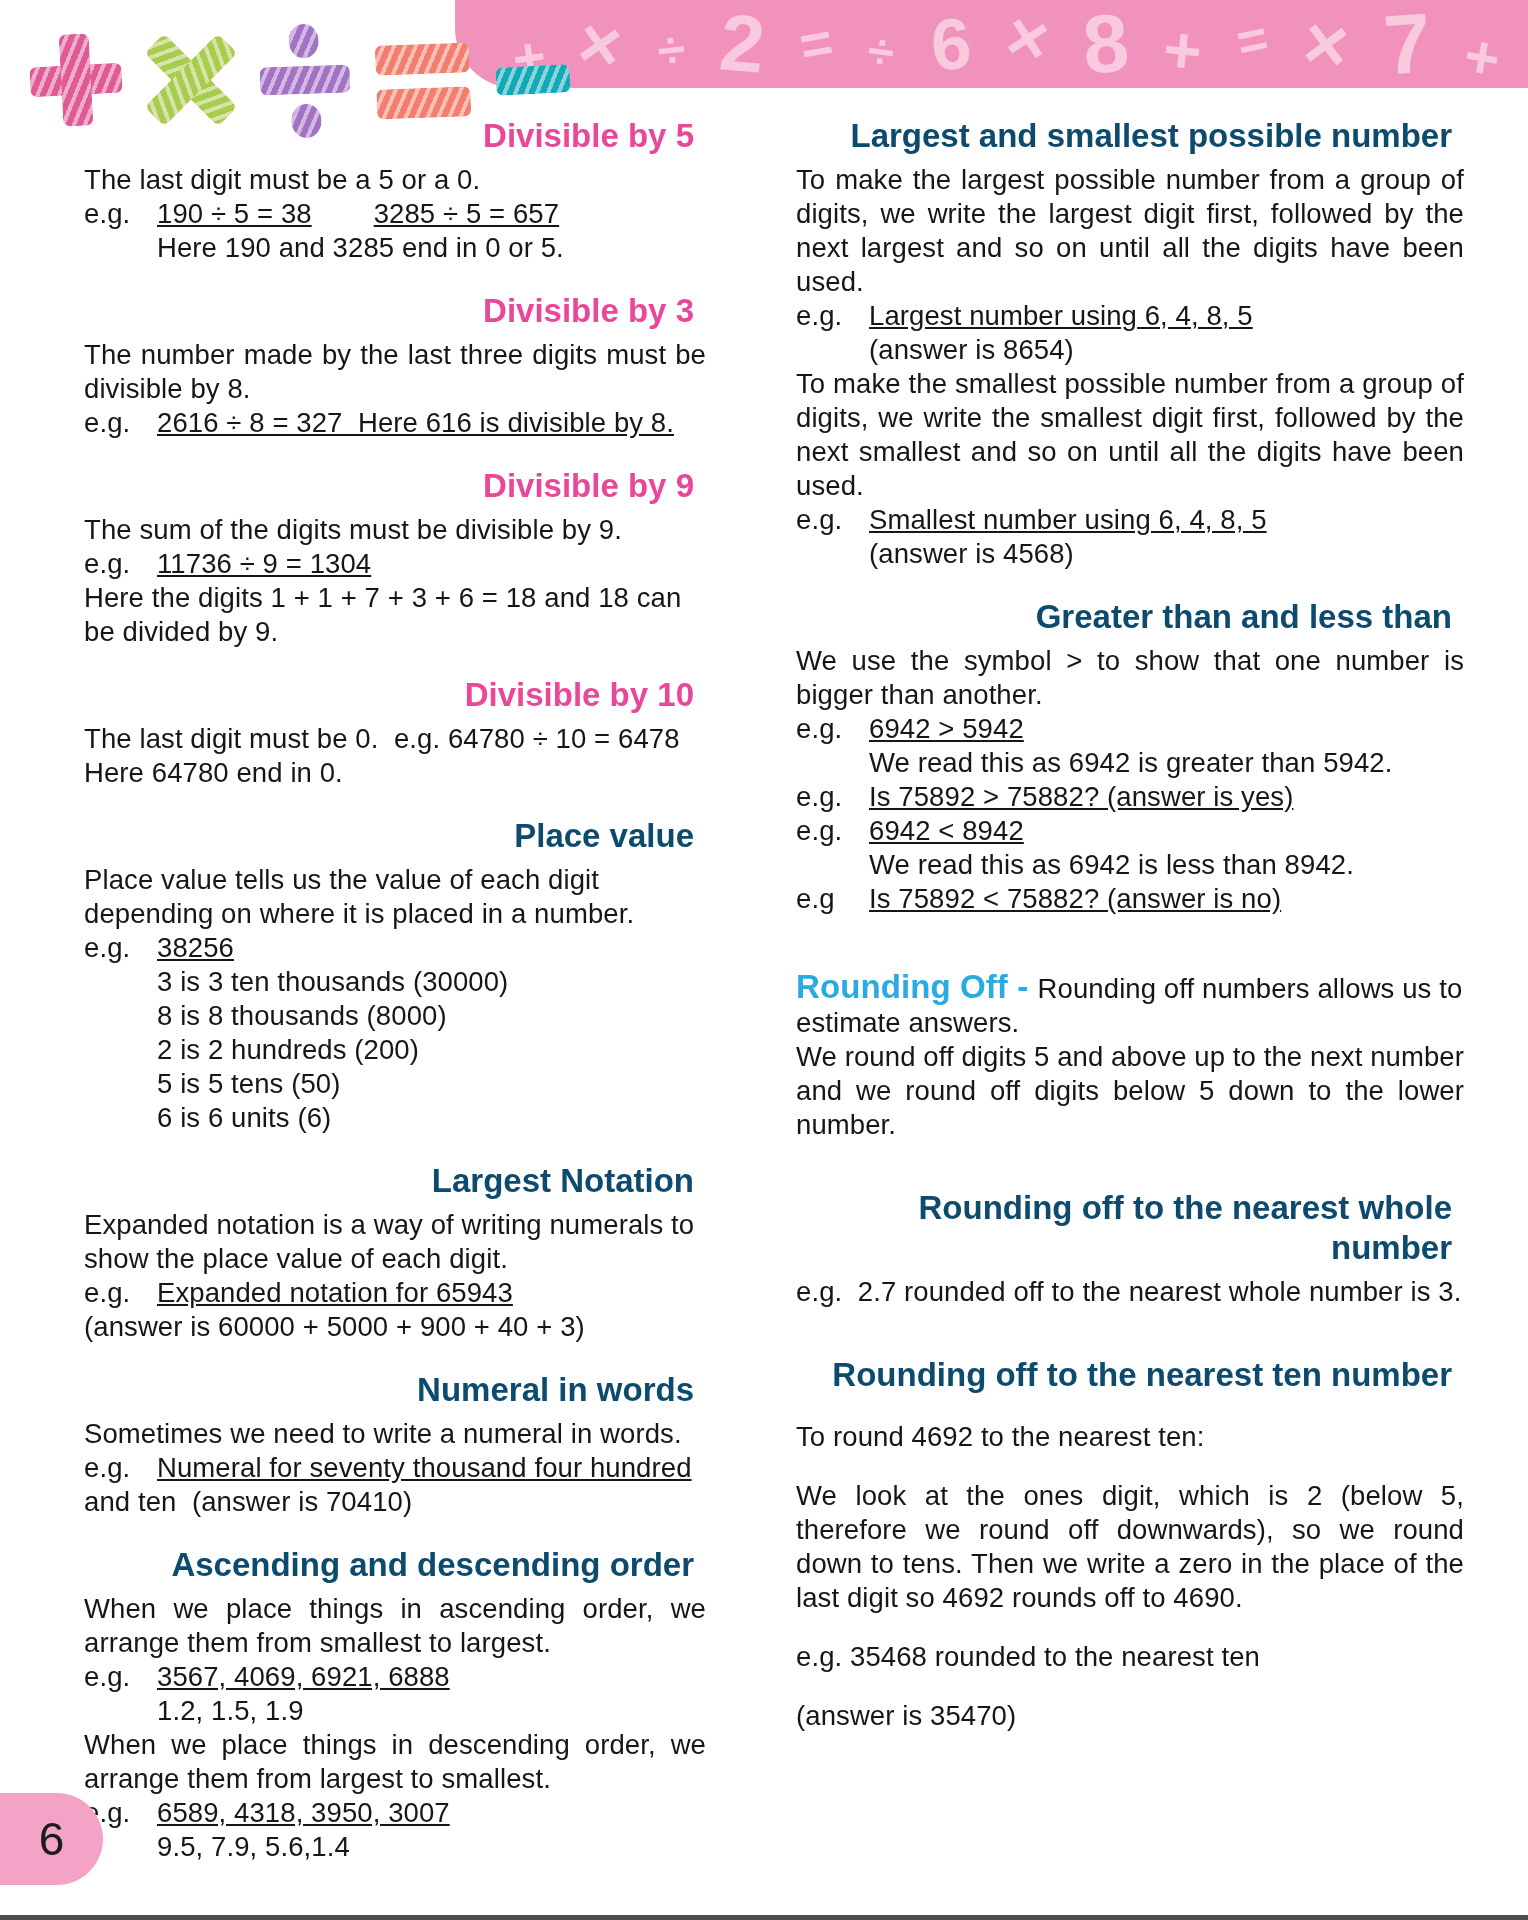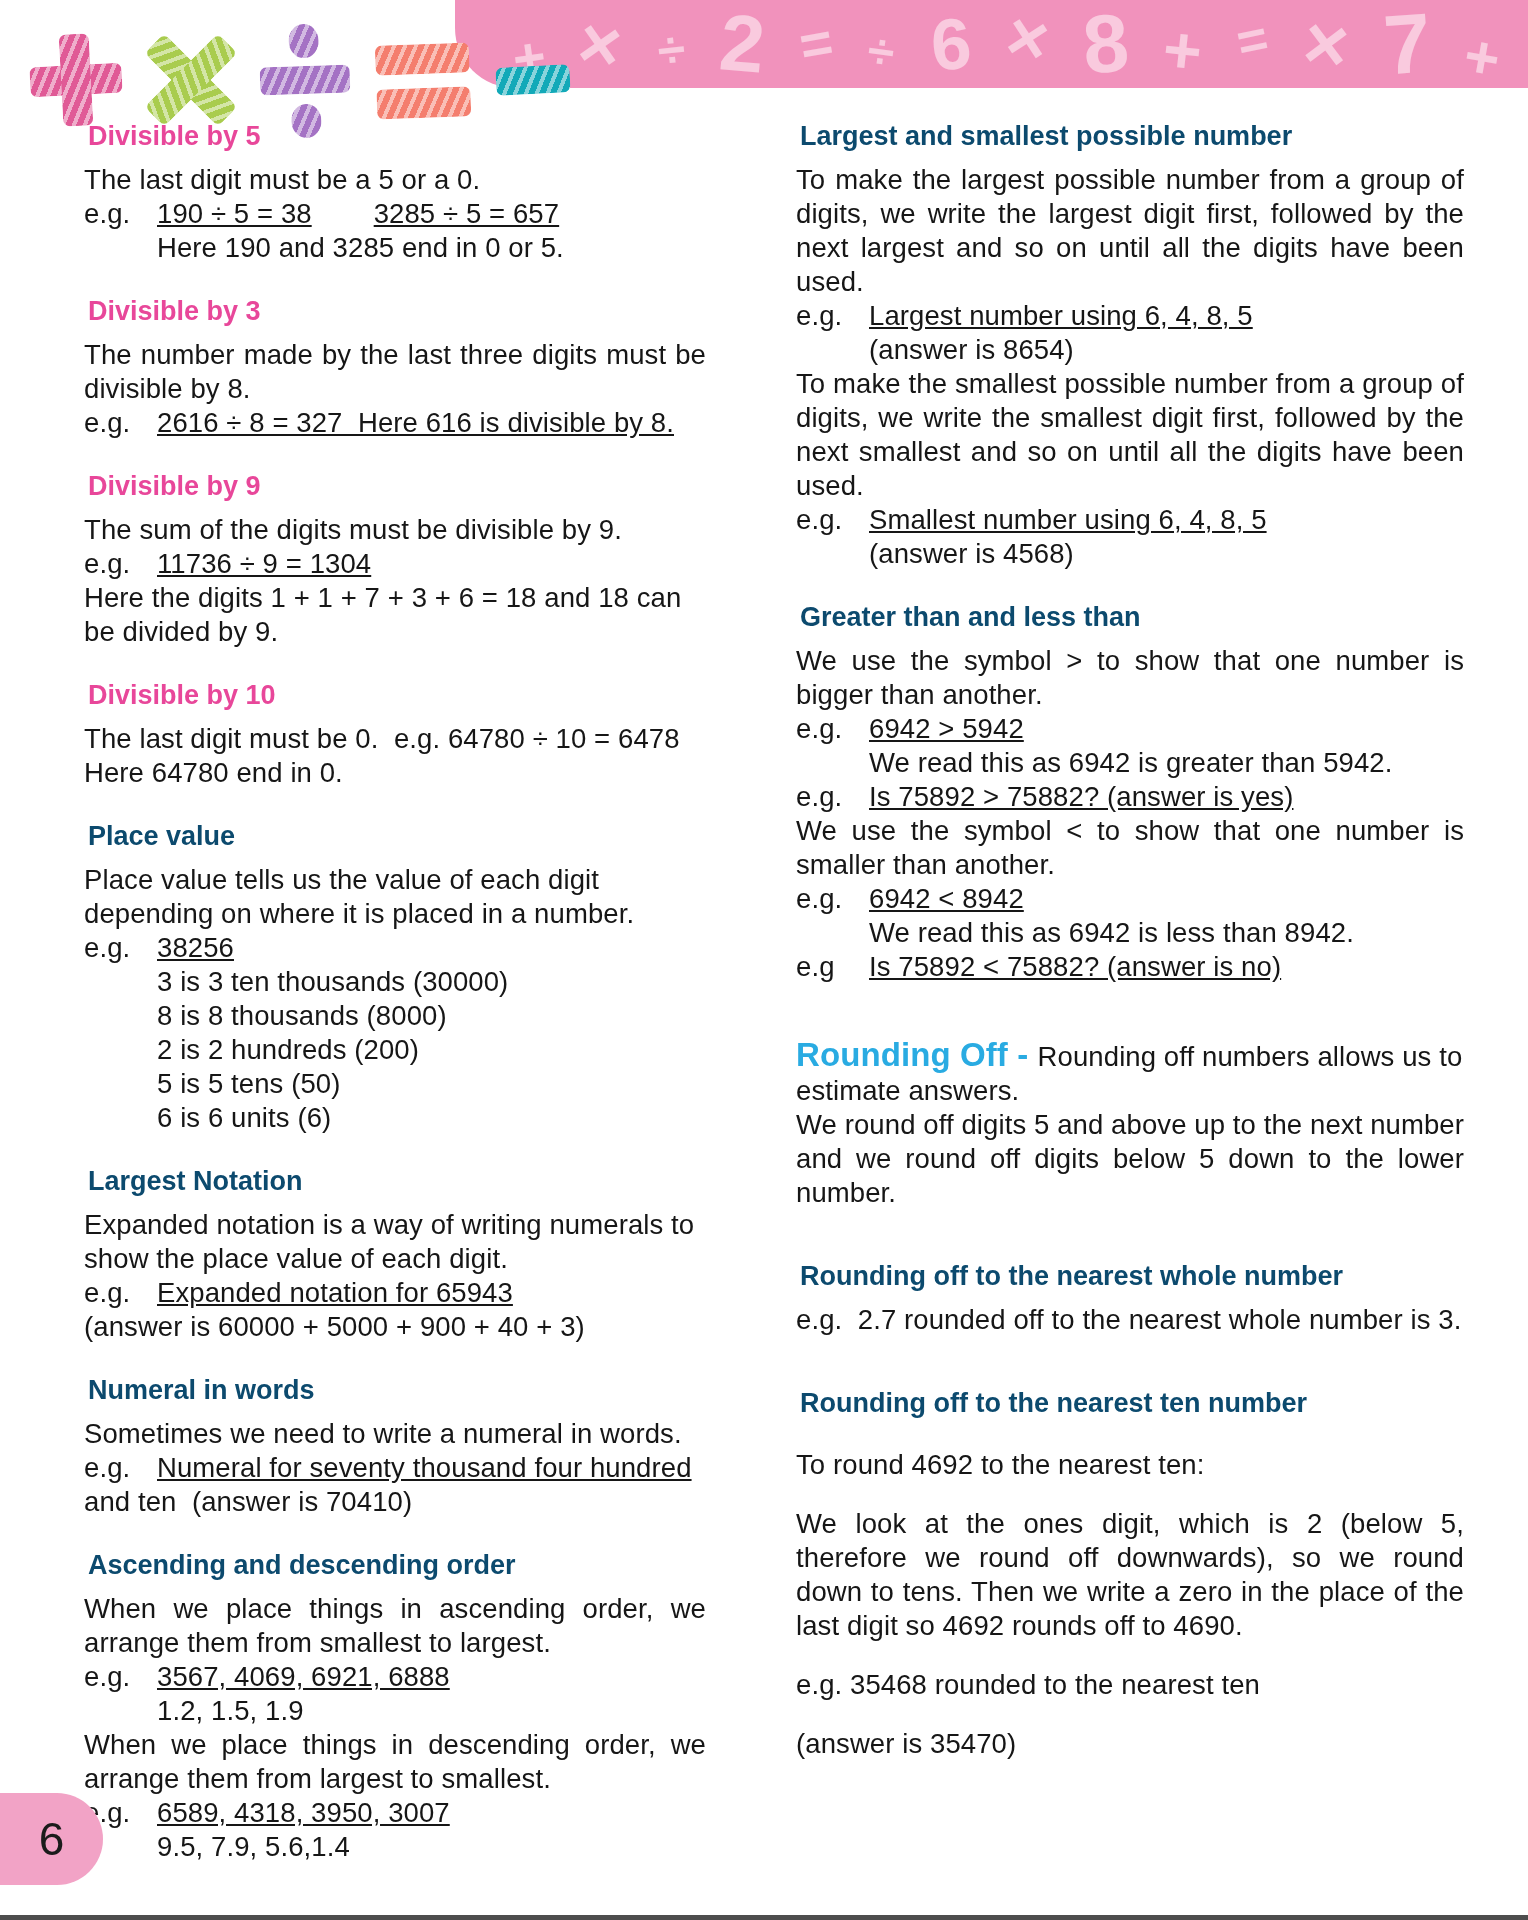--- a/index.html
+++ b/index.html
@@ -78,21 +78,21 @@
   .minus-icon { width:74px; height:28px; --c:#12a9b8; transform:rotate(-3deg);
     border-radius:7px; background-color:var(--c); background-image:var(--hatch); }
 
   
   .content { position:absolute; top:116px; left:84px; display:flex; }
   .col { box-sizing:border-box; }
   .col-left  { width:622px; }
   .col-right { width:668px; margin-left:90px; }
   .col > :first-child { margin-top:0; }
 
-  .sec-h { font-size:27px; font-weight:bold; line-height:40px; margin:26px 4px 7px; }
+  .sec-h { font-size:33px; font-weight:bold; line-height:40px; margin:26px 12px 7px;text-align:right; }
   .pink { color:#e8479a; }
   .blue { color:#0c4a6e; }
   .h-inline { font-size:33px; font-weight:bold; color:#29abe2; white-space:pre-wrap; }
 
   .t { font-size:27.5px; line-height:34px; margin:0; letter-spacing:0.1px; }
   .just { text-align:justify; }
   .pre { white-space:pre-wrap; }
   .eg-row { display:flex; }
   .eg-label { width:73px; flex-shrink:0; }
   .eg-content { flex:1;text-decoration:underline; }
@@ -241,21 +241,20 @@
     <p class="t just">We use the symbol &gt; to show that one number is bigger than another.</p>
     <div class="t eg-row">
       <span class="eg-label">e.g.</span>
       <span class="eg-content">6942 &gt; 5942</span>
     </div>
     <div class="t indent">We read this as 6942 is greater than 5942.</div>
     <div class="t eg-row">
       <span class="eg-label">e.g.</span>
       <span class="eg-content">Is 75892 &gt; 75882? (answer is yes)</span>
     </div>
-    <p class="t just">We use the symbol &lt; to show that one number is smaller than another.</p>
     <div class="t eg-row">
       <span class="eg-label">e.g.</span>
       <span class="eg-content">6942 &lt; 8942</span>
     </div>
     <div class="t indent">We read this as 6942 is less than 8942.</div>
     <div class="t eg-row">
       <span class="eg-label">e.g</span>
       <span class="eg-content">Is 75892 &lt; 75882? (answer is no)</span>
     </div>
 

